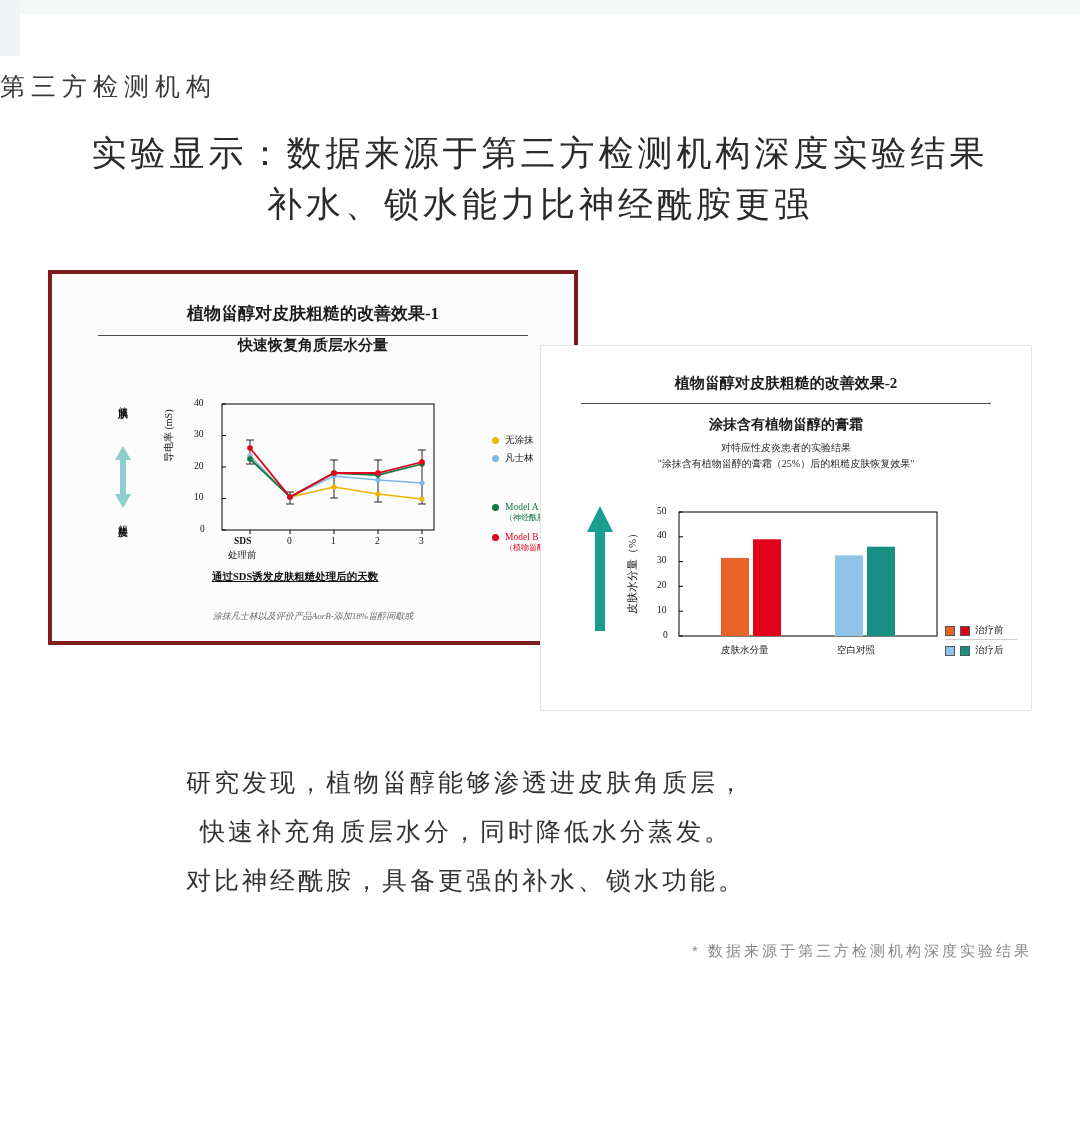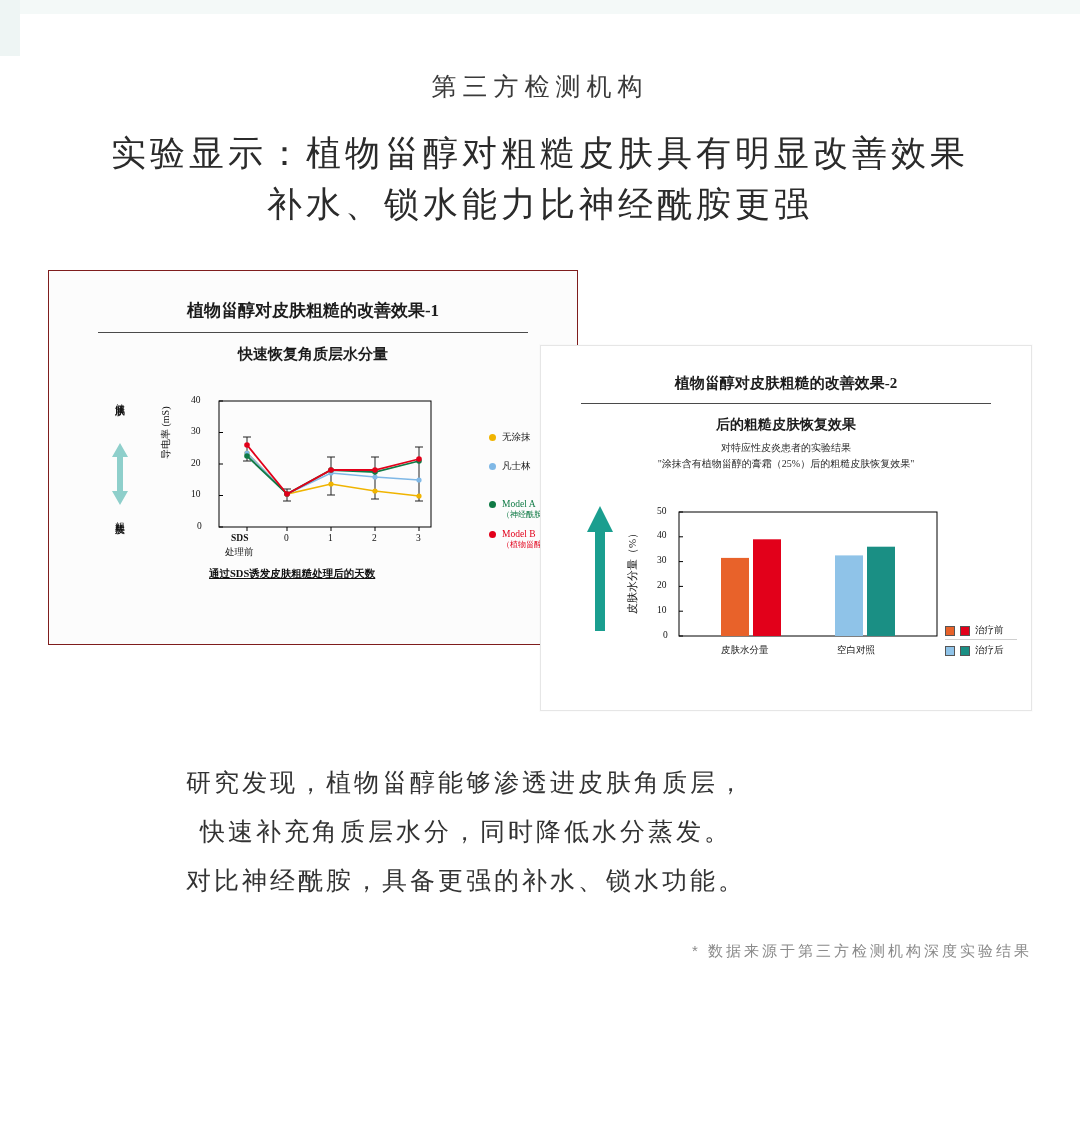--- a/index.html
+++ b/index.html
@@ -34,21 +34,21 @@
     left: 0; top: 0;
     width: 1080px; height: 14px;
     background: #f4f9f8;
   }
 
   .eyebrow {
     position: absolute;
     top: 70px;
     left: 0;
     width: 1080px;
-    text-align: center;
+    text-align: left;
     font-size: 25px;
     letter-spacing: 6px;
     color: #3a3a3a;
     font-family: "Liberation Sans", sans-serif;
   }
   .headline {
     position: absolute;
     top: 128px;
     left: 0;
     width: 1080px;
@@ -57,21 +57,21 @@
     line-height: 1.45;
     letter-spacing: 4px;
     color: #2b2b2b;
   }
   .headline .l2 { display: block; }
 
   
   .card {
     position: absolute;
     background: #fbfbfb;
-    border: 1px solid #7f1d1d;
+    border: 4px solid #7f1d1d;
     box-sizing: border-box;
   }
   #card1 {
     left: 48px;
     top: 270px;
     width: 530px;
     height: 375px;
     background: #fcfcfc;
   }
   #card2 {
@@ -97,21 +97,21 @@
     margin: 10px auto 0 auto;
   }
   #card1 .c-rule { width: 430px; }
   #card2 .c-rule { width: 410px; }
   .c-sub {
     text-align: center;
     font-family: "Liberation Serif", serif;
     font-weight: bold;
     color: #1c1c1c;
   }
-  #card1 .c-sub { font-size: 15px; margin-top: 12px; }
+  #card1 .c-sub { font-size: 15px; }
   #card2 .c-sub { font-size: 14px; margin-top: 12px; }
   .c-note {
     text-align: center;
     font-family: "Liberation Serif", serif;
     color: #2a2a2a;
     font-size: 10px;
     line-height: 1.6;
     margin-top: 6px;
   }
   .c-footnote {
@@ -218,21 +218,21 @@
 </head>
 <body>
 
 <div class="page">
   <div class="topband2"></div>
   <div class="topband"></div>
 
   <div class="eyebrow">第三方检测机构</div>
 
   <div class="headline">
-    <span class="l1">实验显示：植物甾醇对粗糙皮肤具有明显改善效果</span>
+    <span class="l1">实验显示：数据来源于第三方检测机构深度实验结果</span>
     <span class="l2">补水、锁水能力比神经酰胺更强</span>
   </div>
 
   <div class="card" id="card1">
     <div class="c-title">植物甾醇对皮肤粗糙的改善效果-1</div>
     <div class="c-rule"></div>
     <div class="c-sub">快速恢复角质层水分量</div>
 
     <div class="side-label" style="left:64px; top:120px;">
       <span class="vert">健康肌肤</span>
@@ -337,38 +337,39 @@
       <div class="tick-label" style="left:145px; top:136px;">1</div>
       <div class="tick-label" style="left:189px; top:136px;">2</div>
       <div class="tick-label" style="left:233px; top:136px;">3</div>
     </div>
 
     <div class="axis-title" style="left:160px; top:296px; font-weight:bold; font-size:10.5px;text-decoration:underline;">通过SDS诱发皮肤粗糙处理后的天数</div>
 
     <div class="legend-item" style="left:440px; top:160px;">
       <span class="legend-dot" style="background:#f0b400;"></span><span>无涂抹</span>
     </div>
-    <div class="legend-item" style="left:440px; top:189px;">
+    <div class="legend-item" style="left:440px; top:178px;">
       <span class="legend-dot" style="background:#7fb8e6;"></span><span>凡士林</span>
     </div>
     <div class="legend-item" style="left:440px; top:228px;">
       <span class="legend-dot" style="background:#0f7a45;"></span><span style="color:#0f7a45;">Model A</span>
       <span class="legend-sub" style="color:#0f7a45;">（神经酰胺）</span>
     </div>
     <div class="legend-item" style="left:440px; top:258px;">
       <span class="legend-dot" style="background:#e2001a;"></span><span style="color:#e2001a;margin-top:40px;">Model B</span>
       <span class="legend-sub" style="color:#e2001a;">（植物甾醇）</span>
     </div>
 
+    <div class="c-footnote">涂抹凡士林以及评价产品AorB-添加18%甾醇间歇或</div>
   </div>
 
   <div class="card" id="card2">
     <div class="c-title">植物甾醇对皮肤粗糙的改善效果-2</div>
     <div class="c-rule"></div>
-    <div class="c-sub">后的粗糙皮肤恢复效果</div>
+    <div class="c-sub">涂抹含有植物甾醇的膏霜</div>
     <div class="c-note">
       <span>对特应性皮炎患者的实验结果</span><br>
       <span>"涂抹含有植物甾醇的膏霜（25%）后的粗糙皮肤恢复效果"</span>
     </div>
 
     <svg class="arrow-teal" style="left:46px; top:160px;" width="26" height="125" viewBox="0 0 26 125">
       <polygon points="13,0 26,26 18,26 18,125 8,125 8,26 0,26" fill="#1a9e8f"></polygon>
     </svg>
 
     <div class="axis-title vert-rot" style="left:84px; top:268px; font-size:11px;">皮肤水分量（%）</div>

